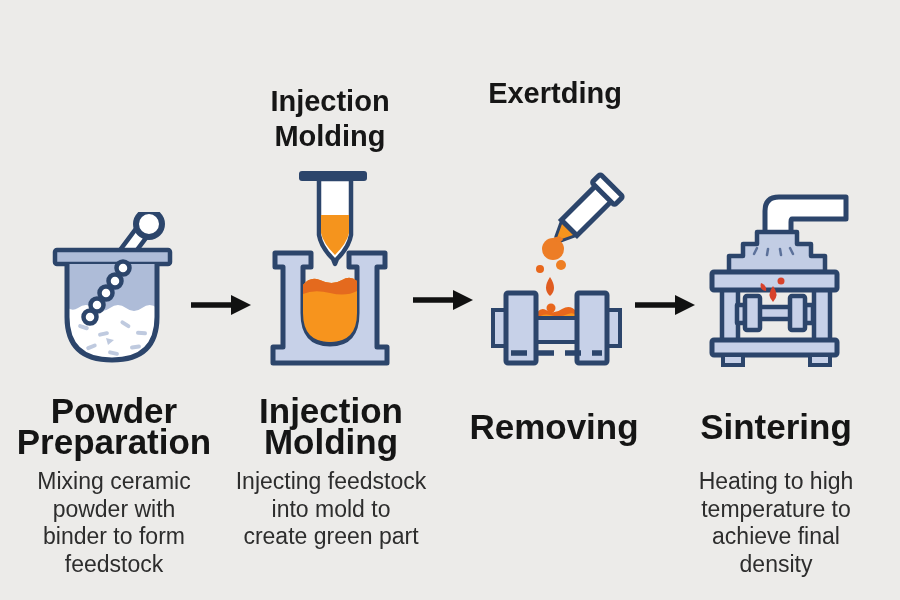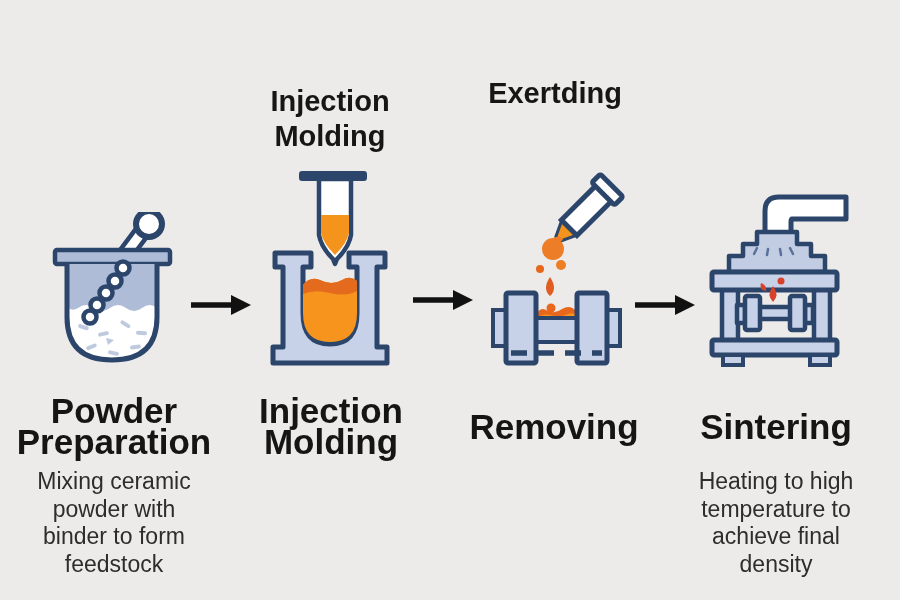--- a/index.html
+++ b/index.html
@@ -195,20 +195,23 @@
     <div class="h">Powder
 Preparation</div>
     <div class="d">Mixing ceramic
 powder with
 binder to form
 feedstock</div>
   </div>
   <div class="step-text c2">
     <div class="h">Injection
 Molding</div>
+    <div class="d">Injecting feedstock
+into mold to
+create green part</div>
   </div>
   <div class="step-text c3">
     <div class="h">Removing</div>
   </div>
   <div class="step-text c4">
     <div class="h">Sintering</div>
     <div class="d">Heating to high
 temperature to
 achieve final
 density</div>

